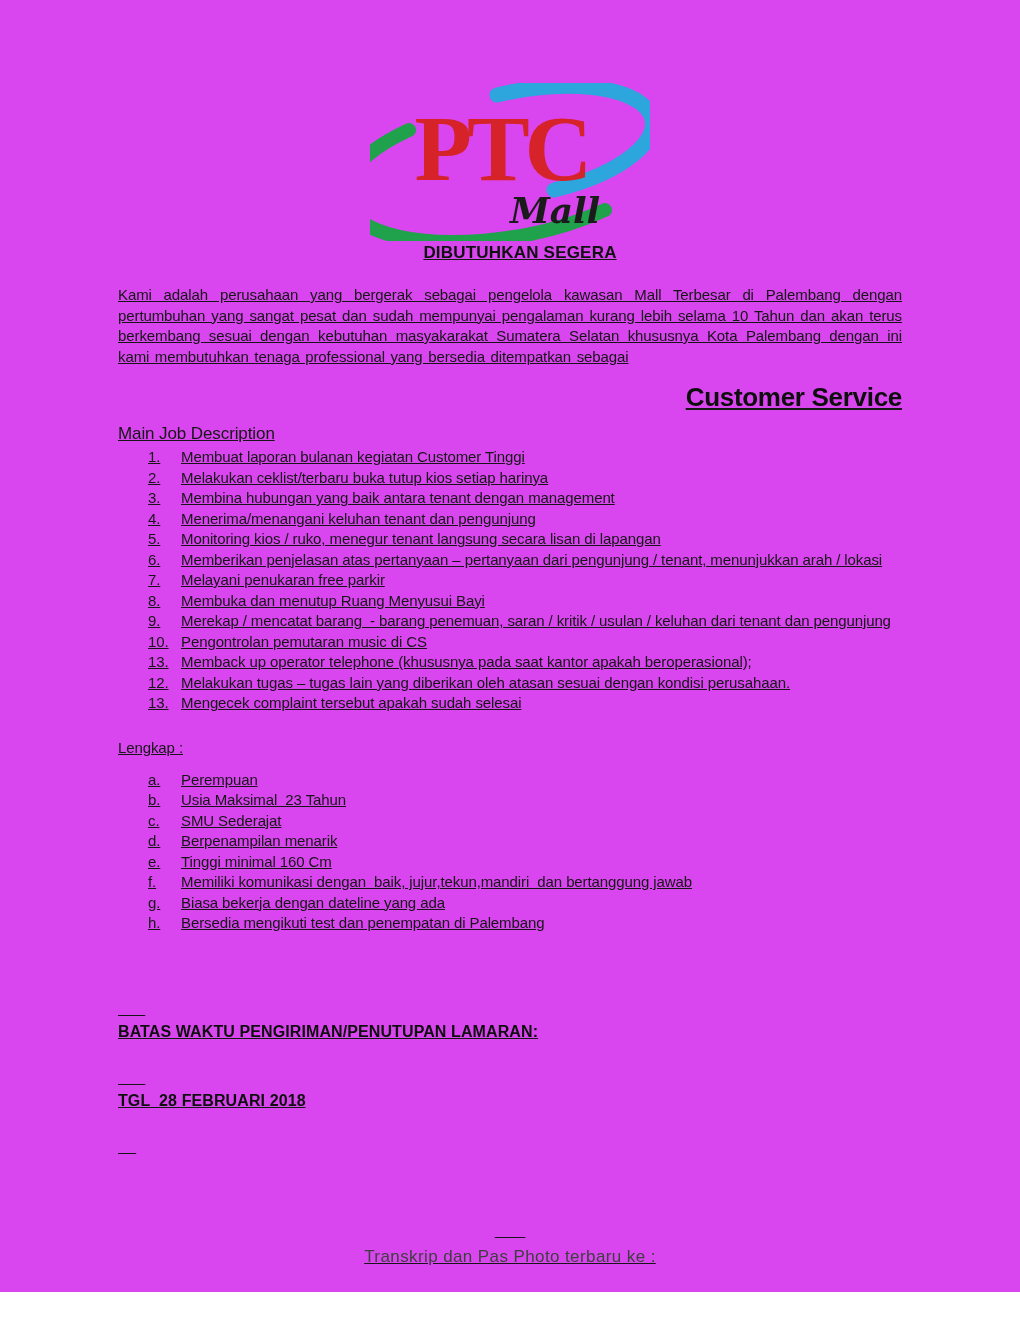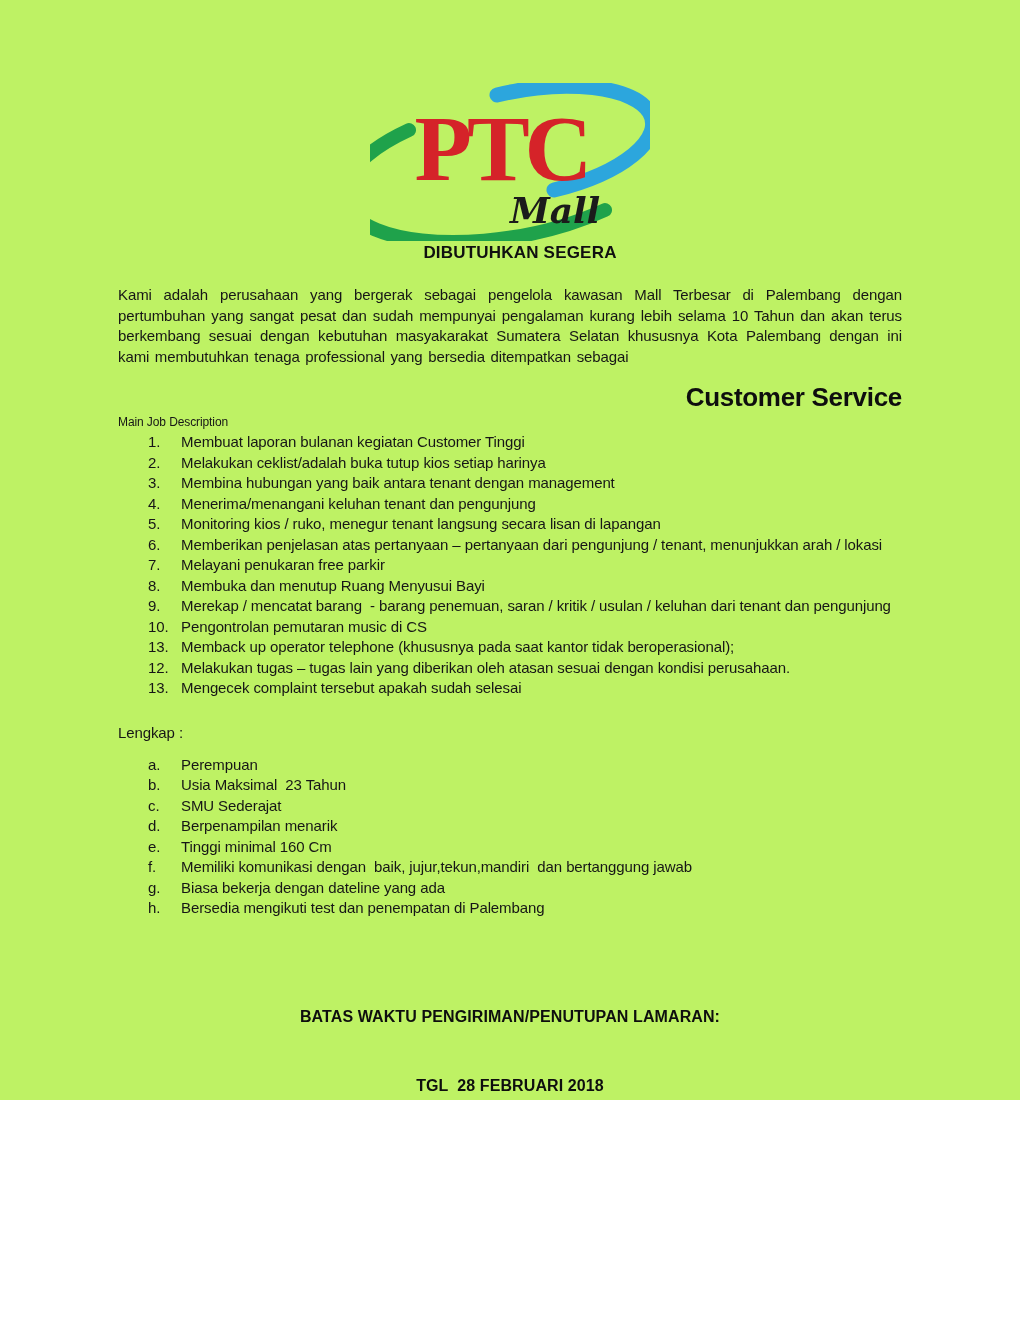--- a/index.html
+++ b/index.html
@@ -6,23 +6,24 @@
   html, body { margin: 0; padding: 0; }
   body {
     width: 1020px; height: 1320px;
     background: #ffffff;
     font-family: "Liberation Sans", sans-serif;
     color: #161616;
     letter-spacing: -0.1px;
   }
   .page {
     position: relative;
-    width: 1020px; height: 1100px;
-    background: #bef264;
+    width: 1020px; height: 1292px;
+    background: #d946ef;
     overflow: hidden;
+    text-decoration: underline;
   }
   .logo-wrap {
     width: 280px;
     margin: 83px auto 0;
   }
   .logo-wrap svg { display: block; }
   .urgent-heading {
     margin-top: 2px;
     text-align: center;
     font-weight: bold;
@@ -44,22 +45,22 @@
   }
   .position-title {
     margin-top: 8px;
     text-align: right;
     font-size: 26px;
     font-weight: bold;
     letter-spacing: -0.3px;
     color: #0e0e0e;
   }
   .job-heading {
-    margin-top: 2px;
-    font-size: 12px;
+    margin-top: 11px;
+    font-size: 17px;
   }
   .doc-list {
     list-style: none;
     margin: 3px 0 0 0;
     padding: 0 0 0 30px;
     font-size: 15px;
     line-height: 20.5px;
   }
   .doc-list li { display: flex; }
   .marker { flex: none; width: 33px; }
@@ -69,21 +70,20 @@
     white-space: pre-wrap;
   }
   .syarat-heading {
     margin-top: 25px;
     font-size: 15px;
     white-space: pre-wrap;
   }
   .req-list { margin-top: 14px; }
   .deadline {
     margin-top: 40px;
-    text-align: center;
     font-weight: bold;
     font-size: 16px;
     line-height: 23px;
     letter-spacing: 0.1px;
     color: #0e0e0e;
     white-space: pre-wrap;
   }
   .contact {
     margin-top: 34px;
     text-align: center;
@@ -124,21 +124,21 @@
 
     <ol class="doc-list job-list">
 
         <li>
           <span class="marker">1.</span>
           <span class="item-text">Membuat laporan bulanan kegiatan Customer Tinggi</span>
         </li>
 
         <li>
           <span class="marker">2.</span>
-          <span class="item-text">Melakukan ceklist/adalah buka tutup kios setiap harinya</span>
+          <span class="item-text">Melakukan ceklist/terbaru buka tutup kios setiap harinya</span>
         </li>
 
         <li>
           <span class="marker">3.</span>
           <span class="item-text">Membina hubungan yang baik antara tenant dengan management</span>
         </li>
 
         <li>
           <span class="marker">4.</span>
           <span class="item-text">Menerima/menangani keluhan tenant dan pengunjung</span>
@@ -169,21 +169,21 @@
           <span class="item-text">Merekap / mencatat barang  - barang penemuan, saran / kritik / usulan / keluhan dari tenant dan pengunjung</span>
         </li>
 
         <li>
           <span class="marker">10.</span>
           <span class="item-text">Pengontrolan pemutaran music di CS</span>
         </li>
 
         <li>
           <span class="marker">13.</span>
-          <span class="item-text">Memback up operator telephone (khususnya pada saat kantor tidak beroperasional);</span>
+          <span class="item-text">Memback up operator telephone (khususnya pada saat kantor apakah beroperasional);</span>
         </li>
 
         <li>
           <span class="marker">12.</span>
           <span class="item-text">Melakukan tugas – tugas lain yang diberikan oleh atasan sesuai dengan kondisi perusahaan.</span>
         </li>
 
         <li>
           <span class="marker">13.</span>
           <span class="item-text">Mengecek complaint tersebut apakah sudah selesai</span>

